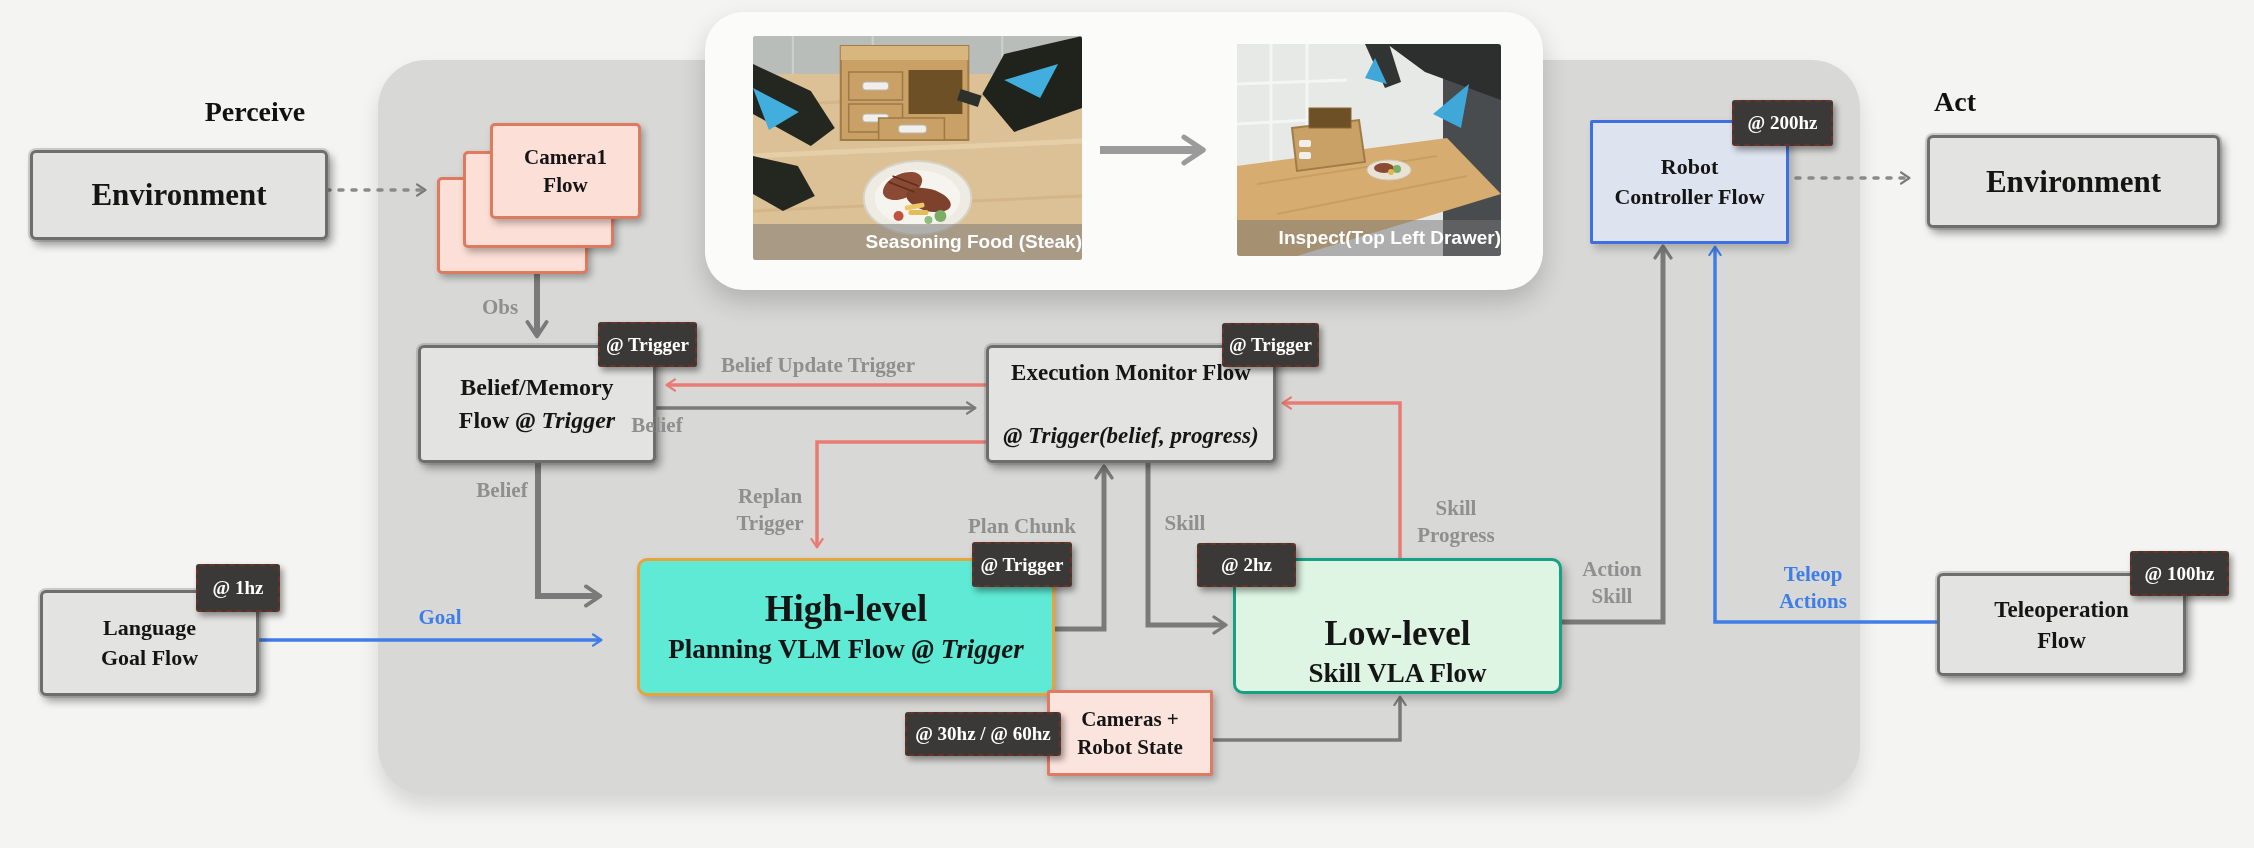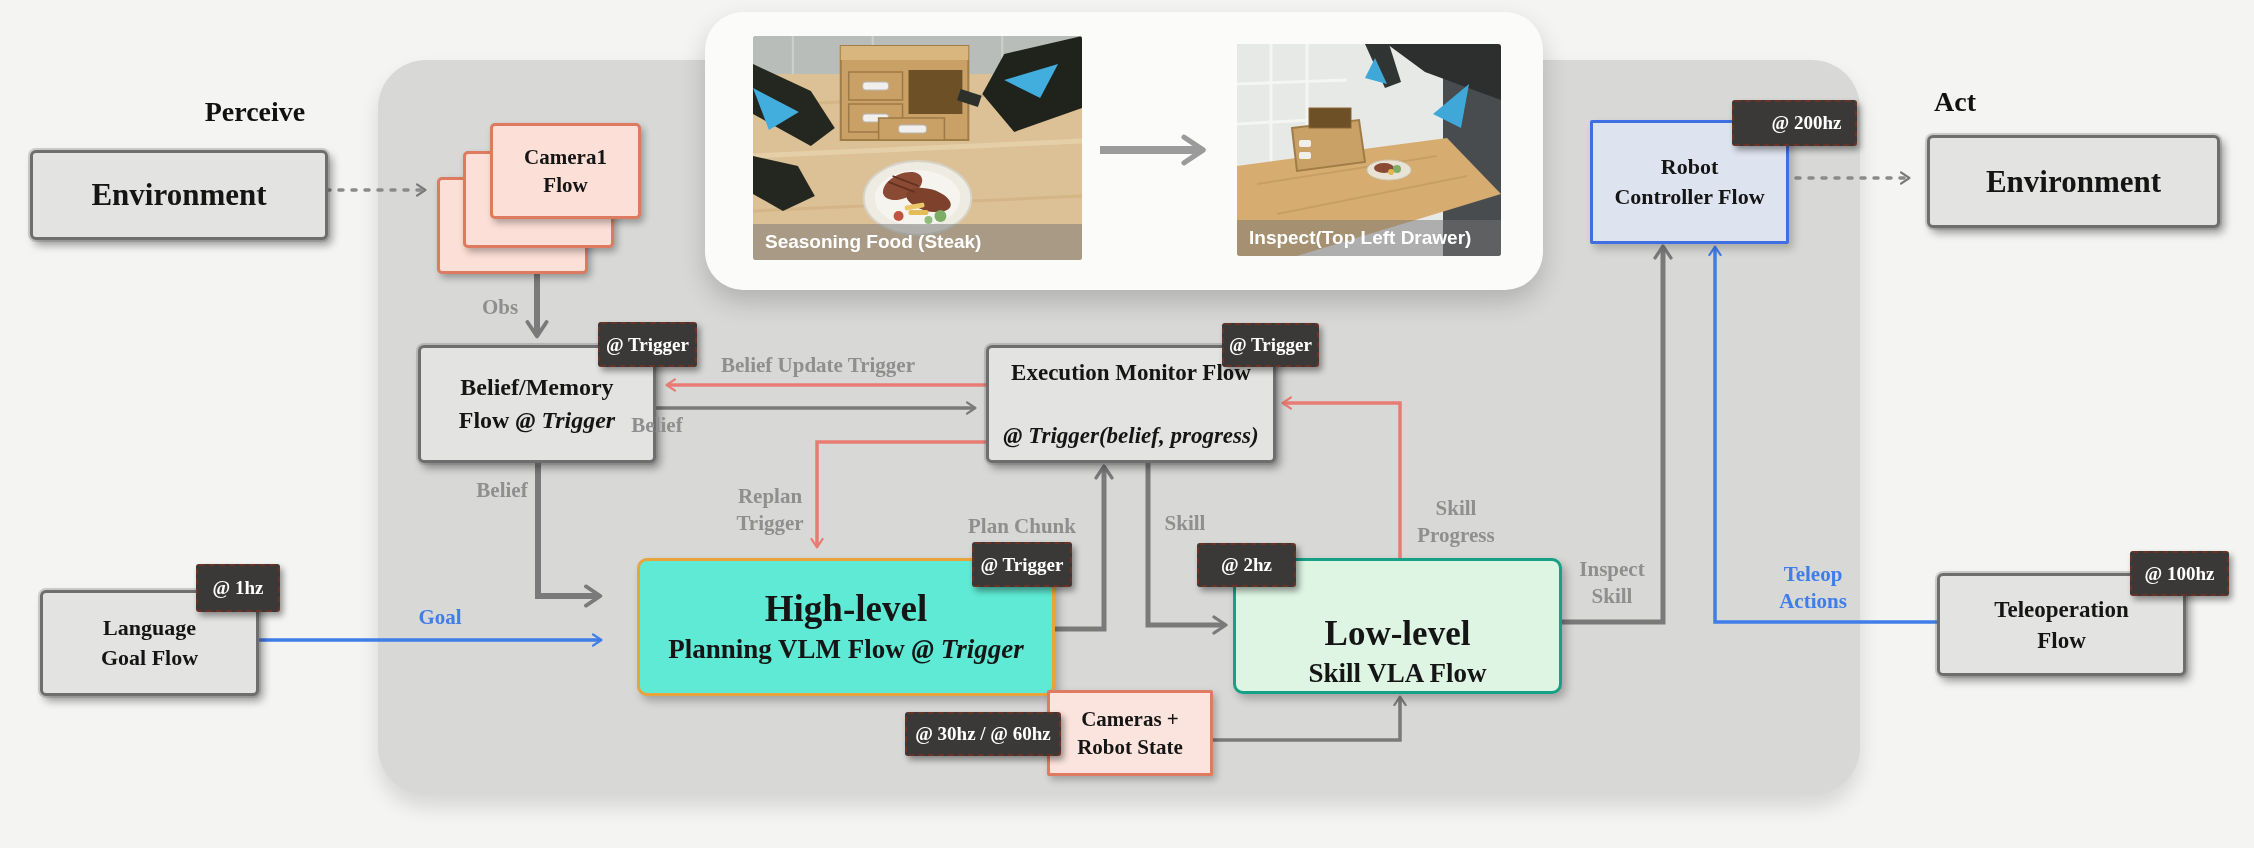--- a/index.html
+++ b/index.html
@@ -23,21 +23,21 @@
           text-align:center;line-height:27px;}
   .elabel.blue{color:#3f7de8;}
   .stagelabel{position:absolute;z-index:5;font-weight:bold;font-size:28px;color:#111;text-align:center;}
   .camcard{position:absolute;z-index:4;background:#fcdfd6;border:3px solid #dd7a5f;
            border-radius:5px;box-shadow:3px 4px 7px rgba(0,0,0,.3);}
   .photo{position:absolute;z-index:5;overflow:hidden;border-radius:3px;background:#c9b392;}
   .photo svg{position:absolute;left:0;top:0;width:100%;height:100%;}
   .photo-caption{position:absolute;left:0;right:0;bottom:0;z-index:2;
                  background:rgba(115,115,115,.5);color:#fff;
                  font-family:"Liberation Sans",sans-serif;font-weight:bold;
-                 font-size:19px;text-align:left;padding:7px 12px;}
+                 font-size:19px;text-align:right;padding:7px 0;}
   .b-title{font-weight:bold;}
   .it{font-style:italic;}
 </style>
 </head>
 <body>
 
 <div class="stage">
 
   <div class="container"></div>
 
@@ -175,21 +175,21 @@
   <div class="node" style="left:1233px;top:558px;width:323px;height:130px;background:#def5e3;border:3.5px solid #16a085;border-radius:10px;box-shadow:4px 5px 9px rgba(0,0,0,.25);justify-content:flex-end;">
     <span class="b-title" style="font-size:35px;line-height:42px;">Low-level</span>
     <span class="b-title" style="font-size:27px;line-height:36px;">Skill VLA Flow</span>
   </div>
   <div class="badge" style="left:1197px;top:543px;width:95px;height:40px;">@ 2hz</div>
 
   <div class="node" style="left:1590px;top:120px;width:193px;height:118px;background:#dde3ef;border:3px solid #3f6fe0;border-radius:2px;font-size:22px;line-height:30px;box-shadow:4px 5px 8px rgba(0,0,0,.22);">
     <span class="b-title">Robot</span>
     <span class="b-title">Controller Flow</span>
   </div>
-  <div class="badge" style="left:1732px;top:100px;width:97px;height:42px;padding-left:24px;">@ 200hz</div>
+  <div class="badge" style="left:1732px;top:100px;width:97px;height:42px;">@ 200hz</div>
 
   <div class="node sketch" style="left:40px;top:590px;width:213px;height:100px;font-size:22px;line-height:30px;">
     <span class="b-title">Language</span>
     <span class="b-title">Goal Flow</span>
   </div>
   <div class="badge" style="left:196px;top:564px;width:80px;height:44px;">@ 1hz</div>
 
   <div class="node sketch" style="left:1937px;top:573px;width:243px;height:97px;font-size:23px;line-height:31px;">
     <span class="b-title">Teleoperation</span>
     <span class="b-title">Flow</span>
@@ -215,21 +215,21 @@
       <div>Trigger</div>
   </div>
   <div class="elabel blue" style="left:395px;top:604px;width:90px;">Goal</div>
   <div class="elabel" style="left:947px;top:513px;width:150px;">Plan Chunk</div>
   <div class="elabel" style="left:1140px;top:510px;width:90px;">Skill</div>
   <div class="elabel" style="left:1381px;top:495px;width:150px;">
     <div>Skill</div>
       <div>Progress</div>
   </div>
   <div class="elabel" style="left:1537px;top:556px;width:150px;">
-    <div>Inspect</div>
+    <div>Action</div>
       <div>Skill</div>
   </div>
   <div class="elabel blue" style="left:1738px;top:561px;width:150px;">
     <div>Teleop</div>
       <div>Actions</div>
   </div>
 
 </div>
 
 </body></html>

